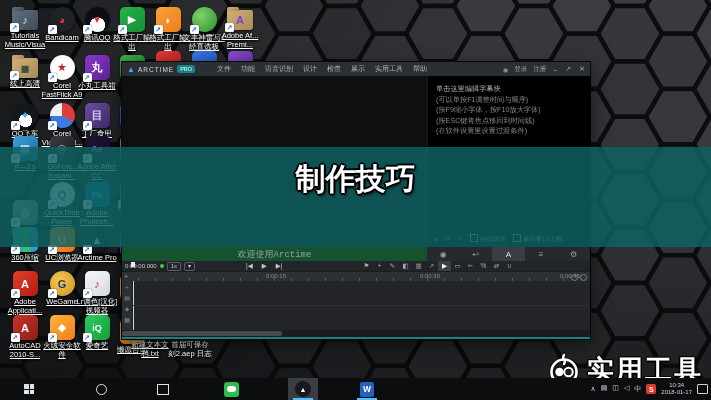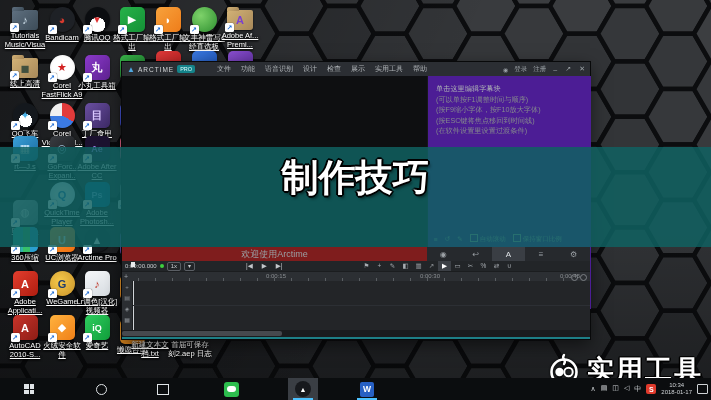--- a/index.html
+++ b/index.html
@@ -28,27 +28,27 @@
   #titlebar{position:absolute;left:0;top:0;width:100%;height:14px;background:#2b2e33;display:flex;align-items:center;}
   #logo{display:flex;align-items:center;margin-left:5px;}
   #logo .tri{color:#4fa8e0;font-size:8px;margin-right:3px;}
   #logo .nm{color:#d5d8da;font-size:6.5px;letter-spacing:1px;}
   #logo .badge{background:#14838a;color:#e2feff;font-size:5.5px;border-radius:2px;padding:0 3px;margin-left:3px;line-height:8px;}
   #menubar{display:flex;gap:10px;margin-left:22px;color:#aeb2b6;font-size:7px;}
   #menubar span{cursor:pointer;}
   #tb-right{position:absolute;right:4px;top:0;height:14px;display:flex;align-items:center;gap:6px;color:#9aa0a5;font-size:6.5px;}
   #tb-right .wc{font-size:7px;padding:0 1px;cursor:pointer;}
   #preview{position:absolute;left:0;top:14px;width:305px;height:233px;background:#0e0f11;}
-  #rpanel{position:absolute;left:305px;top:14px;width:163px;height:233px;background:#4c1d95;border-left:1px solid #17181a;}
+  #rpanel{position:absolute;left:305px;top:14px;width:163px;height:233px;background:#000000;border-left:1px solid #17181a;}
   #tips{position:absolute;left:8px;top:8px;color:#85898d;font-size:7.2px;line-height:10.5px;white-space:pre-line;}
   #tips div:first-child{color:#aeb2b6;}
   #faint-toolbar{position:absolute;left:6px;top:158px;display:flex;gap:7px;align-items:center;color:#9fb5b5;font-size:6.5px;}
   #faint-toolbar .cb{display:inline-block;width:6px;height:6px;border:1px solid #9fb5b5;margin-right:2px;vertical-align:-1px;}
-  #welcomeband{position:absolute;left:0;top:185px;width:305px;height:14px;background:#7f1d1d;
-      display:flex;align-items:center;justify-content:center;color:#9aa0a4;font-size:9px;}
+  #welcomeband{position:absolute;left:0;top:185px;width:305px;height:14px;background:#14532d;
+      display:flex;align-items:center;justify-content:center;color:#9aa0a4;font-size:9px;font-family:Liberation Mono, monospace;}
   #tabbar{position:absolute;left:305px;top:185px;width:163px;height:14px;background:#26292d;display:flex;}
   #tabbar .tab{flex:1;display:flex;align-items:center;justify-content:center;font-size:8px;color:#9ba0a5;cursor:pointer;}
   #tabbar .tab.on{background:#3a3e44;color:#dfe3e6;}
   #transport{position:absolute;left:0;top:199px;width:100%;height:10px;background:#222528;display:flex;align-items:center;}
   #tc{margin-left:3px;font-size:6px;color:#c8cccf;}
   #recdot{width:4px;height:4px;border-radius:50%;background:#3ecf3e;margin:0 3px;}
   .mini-box{border:1px solid #5a5e64;border-radius:2px;font-size:6px;color:#c8cccf;padding:0 3px;line-height:7px;margin-right:3px;cursor:pointer;}
   #playbtns{position:absolute;left:124px;display:flex;gap:9px;font-size:6.5px;color:#c2c6ca;}
   #playbtns span{cursor:pointer;}
   #tools{position:absolute;left:238px;display:flex;font-size:6.5px;color:#a8adb2;}
@@ -65,21 +65,21 @@
         display:flex;flex-direction:column;align-items:center;gap:4px;padding-top:3px;color:#8a8f94;font-size:6px;}
   #playhead{position:absolute;left:11px;top:0;width:1px;height:100%;background:#d0d4d8;}
   #phmark{position:absolute;left:9px;top:-10px;width:4px;height:5px;background:#e8eaec;}
   #trackline{position:absolute;left:11px;top:24px;right:0;height:1px;background:#2c2f34;}
   #scrollbar{position:absolute;left:0;top:268px;width:100%;height:7px;background:#1a1c1e;}
   #sthumb{position:absolute;left:0;top:1px;width:160px;height:5px;background:#46494e;border-radius:2px;cursor:pointer;}
   #tealedge{position:absolute;left:0;top:275px;width:100%;height:2px;}
   
   #banner{position:absolute;left:0;top:147px;width:100%;height:100px;z-index:8;text-align:center;color:#fff;font-weight:900;}
   #banner .l1{margin-top:14px;font-size:29px;letter-spacing:0px;}
-  #banner .l2{margin-top:6px;font-size:37px;}
+  #banner .l2{margin-top:12px;font-size:30px;}
   #banner .l1,#banner .l2{text-shadow:-2px 0 0 #000,2px 0 0 #000,0 -2px 0 #000,0 2px 0 #000,
      -1px -1px 0 #000,1px -1px 0 #000,-1px 1px 0 #000,1px 1px 0 #000,2px 3px 3px rgba(0,0,0,.55);}
   
   #wm{position:absolute;right:8px;bottom:12px;z-index:9;display:flex;align-items:center;gap:5px;}
   #wm .txt{font-size:27px;font-weight:900;color:#fff;letter-spacing:2px;
      text-shadow:-1.5px 0 0 #000,1.5px 0 0 #000,0 -1.5px 0 #000,0 1.5px 0 #000,1px 1px 0 #000,-1px -1px 0 #000;}
   
   #taskbar{position:absolute;left:0;top:378px;width:100%;height:22px;background:#0b0d0f;z-index:10;}
   .tapp{position:absolute;top:0;width:30px;height:22px;display:flex;align-items:center;justify-content:center;cursor:pointer;}
   .tapp.active{background:#3a3e44;}

